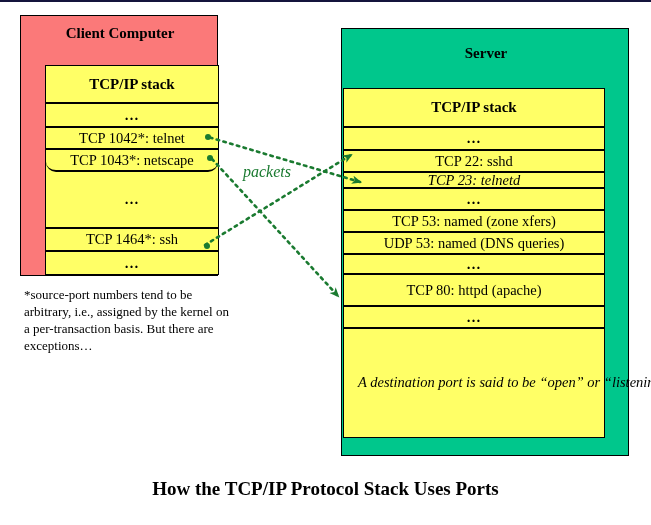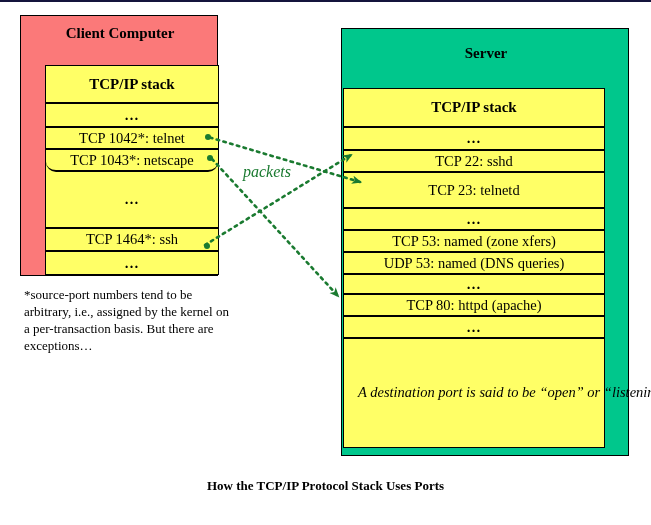--- a/index.html
+++ b/index.html
@@ -116,21 +116,21 @@
     width: 100%;
   }
 
   
   #caption {
     position: absolute;
     left: 0; top: 478px;
     width: 651px;
     text-align: center;
     font-weight: bold;
-    font-size: 13px;
+    font-size: 19px;
     color: #000;
   }
 
   
   #arrows {
     position: absolute;
     left: 0; top: 0;
     width: 651px; height: 525px;
     pointer-events: none;
   }
@@ -180,36 +180,36 @@
 <div id="server-stack" style="background: rgb(255, 255, 102);">
     <div class="stack-row hdr" style="height: 39px;">
       <span>TCP/IP stack</span>
     </div>
     <div class="stack-row ell" style="height: 23px;">
       <span>…</span>
     </div>
     <div class="stack-row" style="height: 22px; text-align: center;">
       <span>TCP 22: sshd</span>
     </div>
-    <div class="stack-row" style="height: 36px;">
+    <div class="stack-row" style="height: 16px; font-style: italic;">
       <span>TCP 23: telnetd</span>
     </div>
     <div class="stack-row ell" style="height: 22px;">
       <span>…</span>
     </div>
     <div class="stack-row" style="height: 22px;">
       <span>TCP 53: named (zone xfers)</span>
     </div>
     <div class="stack-row" style="height: 22px;">
       <span>UDP 53: named (DNS queries)</span>
     </div>
     <div class="stack-row ell" style="height: 20px;">
       <span>…</span>
     </div>
-    <div class="stack-row" style="height: 22px;">
+    <div class="stack-row" style="height: 32px;">
       <span>TCP 80: httpd (apache)</span>
     </div>
     <div class="stack-row ell" style="height: 22px;">
       <span>…</span>
     </div>
     <div class="stack-row last" style="height: 108px;">
       <div id="server-note">A destination port is said to be “open” or “listening”  if some process is waiting for connections at that port number.</div>
     </div>
   </div>
 

